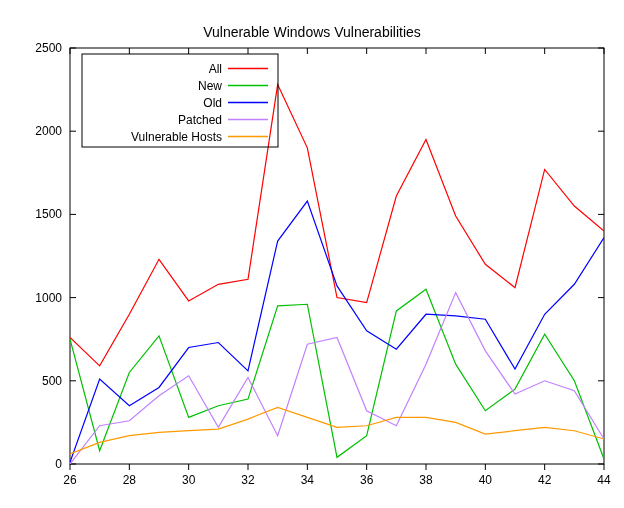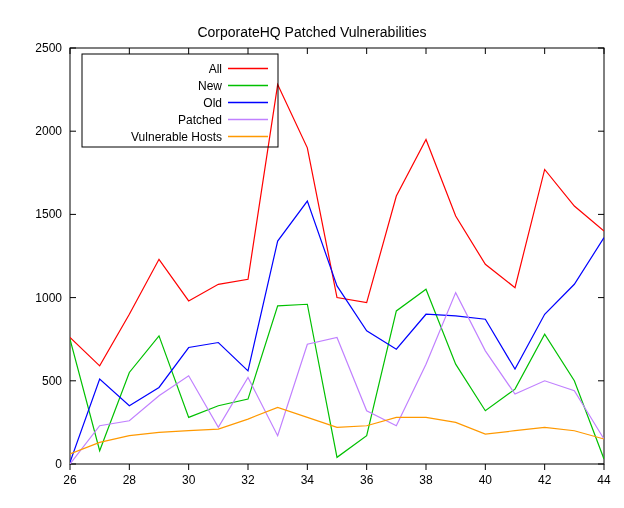--- a/index.html
+++ b/index.html
@@ -44,21 +44,21 @@
     text-anchor: end;
   }
   .legend-sample {
     stroke-width: 1.5px;
   }
 </style>
 </head>
 <body>
 
 <div class="chart-wrap">
-  <div class="title">CorporateHQ Patched Vulnerabilities</div>
+  <div class="title">Vulnerable Windows Vulnerabilities</div>
   <svg id="chart-svg" width="624" height="508">
       <rect x="70" y="48" width="534" height="416" fill="none" stroke="#000" stroke-width="1"></rect>
       <line x1="70" y1="464" x2="70" y2="470" stroke="#000"></line>
       <line x1="70" y1="48" x2="70" y2="54" stroke="#000"></line>
       <text x="70" y="484" text-anchor="middle" font-size="12">26</text>
       <line x1="129.33333333333331" y1="464" x2="129.33333333333331" y2="470" stroke="#000"></line>
       <line x1="129.33333333333331" y1="48" x2="129.33333333333331" y2="54" stroke="#000"></line>
       <text x="129.33333333333331" y="484" text-anchor="middle" font-size="12">28</text>
       <line x1="188.66666666666666" y1="464" x2="188.66666666666666" y2="470" stroke="#000"></line>
       <line x1="188.66666666666666" y1="48" x2="188.66666666666666" y2="54" stroke="#000"></line>

